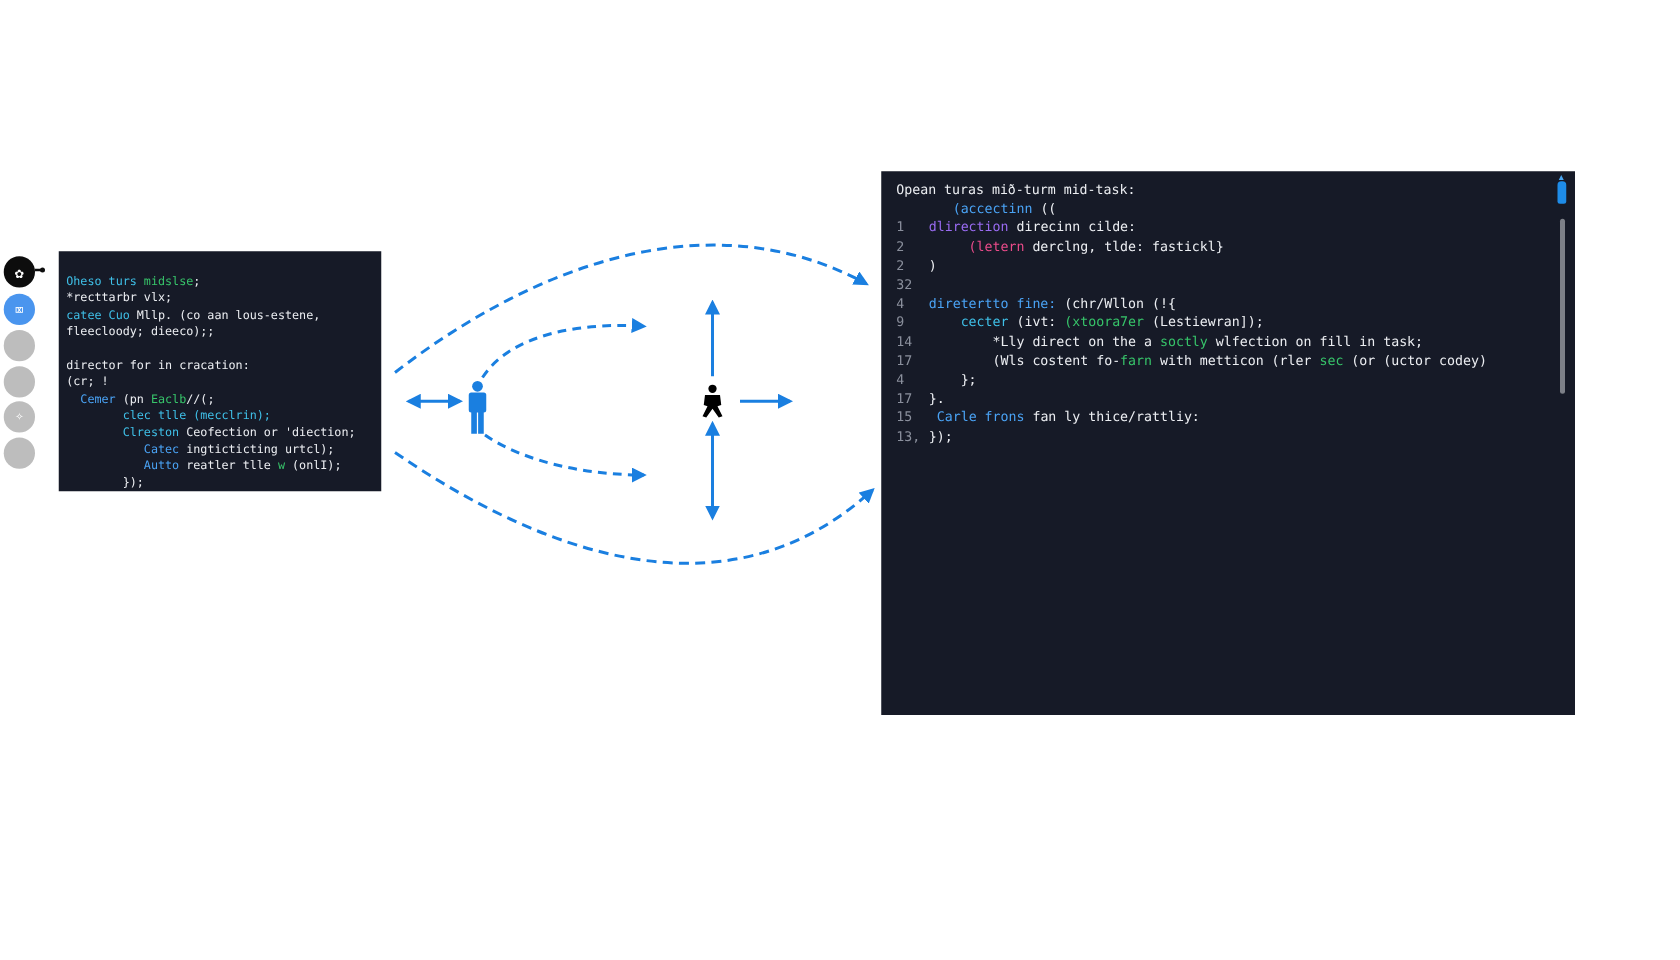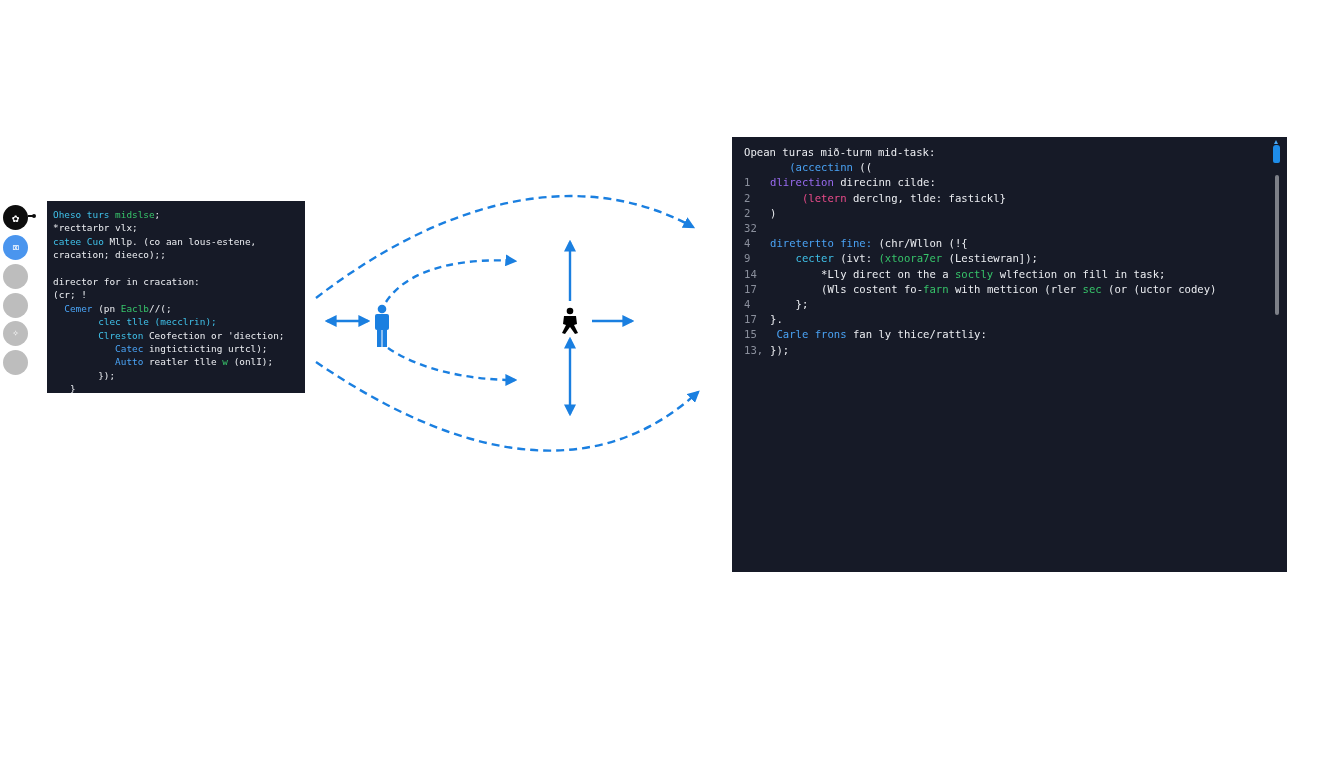--- a/index.html
+++ b/index.html
@@ -21,22 +21,22 @@
     .icon-btn .glyph { color: #fff; font-size: 12px; line-height: 1; }
     .icon-btn .small-glyph { color: #fff; font-size: 8px; font-family: "DejaVu Sans", sans-serif; }
     .icon-btn .pin { position: absolute; right: -6px; top: 10px; width: 6px; height: 2px; background: #0d0d0d; }
     .icon-btn .pin::after { content: ""; position: absolute; right: -2px; top: -1px; width: 4px; height: 4px; border-radius: 50%; background: #0d0d0d; }
 
     
     .code-panel {
       position: absolute; background: #161a27; color: #e6e6ea;
       font-family: "DejaVu Sans Mono", monospace; overflow: hidden;
     }
-    .small-panel { left: 47px; top: 201px; width: 258px; height: 192px; padding: 7px 6px; font-size: 9.4px; line-height: 13.4px; }
-    .large-panel { left: 732px; top: 137px; width: 555px; height: 435px; padding: 8px 12px; font-size: 10.6px; line-height: 15.2px; }
+    .small-panel { left: 47px; top: 201px; width: 258px; height: 192px; padding: 18px 6px; font-size: 9.4px; line-height: 13.4px; }
+    .large-panel { left: 705px; top: 137px; width: 555px; height: 435px; padding: 8px 12px; font-size: 10.6px; line-height: 15.2px; }
     .code-line { white-space: pre; }
     .ln { display: inline-block; width: 26px; color: #8a8f9c; }
     .c-cyan { color: #3fc0e8; }
     .c-blue { color: #4aa3f5; }
     .c-green { color: #37c46a; }
     .c-purple { color: #9a6bf2; }
     .c-pink { color: #ea4b8a; }
     .c-white { color: #eceef2; }
 
     .scrollbar {
@@ -73,21 +73,21 @@
     <div class="icon-btn" style="top:116px;">
       <span class="small-glyph">✧</span>
     </div>
     <div class="icon-btn" style="top:145px;"></div>
   </div>
 
   <div class="code-panel small-panel" id="small-panel">
       <div class="code-line"><span class="c-cyan">Oheso turs </span><span class="c-green">midslse</span><span class="c-white">;</span></div>
       <div class="code-line"><span class="c-white">*recttarbr </span><span class="c-white">vlx;</span></div>
       <div class="code-line"><span class="c-cyan">catee Cuo </span><span class="c-white">Mllp. (co aan lous-estene,</span></div>
-      <div class="code-line"><span class="c-white">cracation; dieeco);;</span></div>
+      <div class="code-line"><span class="c-white">fleecloody; dieeco);;</span></div>
       <div class="code-line">&nbsp;</div>
       <div class="code-line"><span class="c-white">director for in cracation:</span></div>
       <div class="code-line"><span class="c-white">(cr; !</span></div>
       <div class="code-line">  <span class="c-blue">Cemer </span><span class="c-white">(pn </span><span class="c-green">Eaclb</span><span class="c-white">//(;</span></div>
       <div class="code-line">        <span class="c-cyan">clec tlle </span><span class="c-cyan">(mecclrin);</span></div>
       <div class="code-line">        <span class="c-cyan">Clreston </span><span class="c-white">Ceofection or 'diection;</span></div>
       <div class="code-line">           <span class="c-blue">Catec </span><span class="c-white">ingticticting urtcl);</span></div>
       <div class="code-line">           <span class="c-blue">Autto </span><span class="c-white">reatler tlle </span><span class="c-green">w</span><span class="c-white"> (onlI);</span></div>
       <div class="code-line">        <span class="c-white">});</span></div>
       <div class="code-line">   <span class="c-white">}</span></div>

